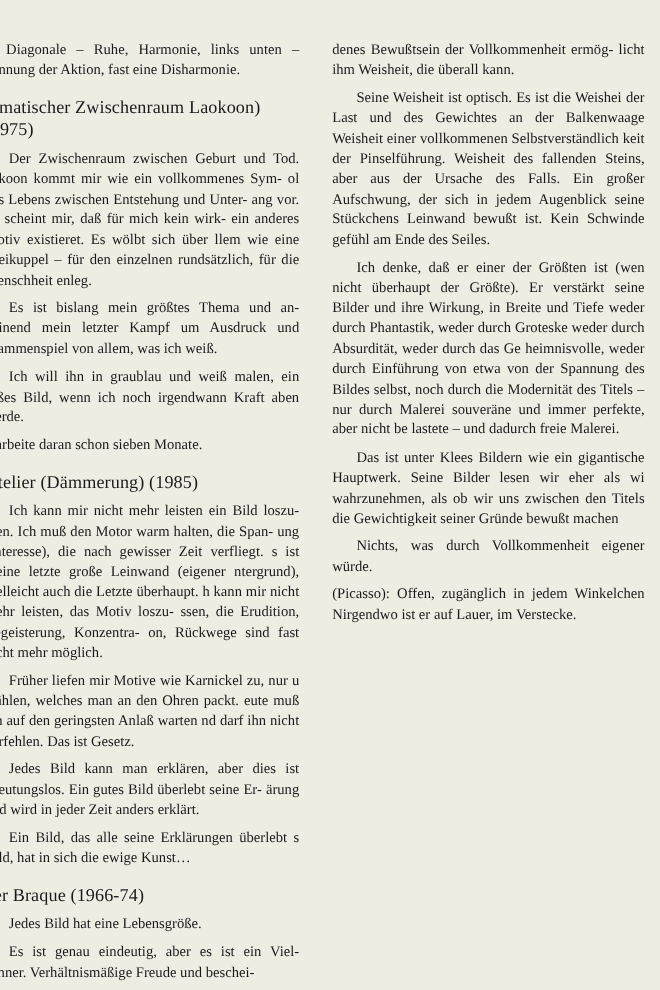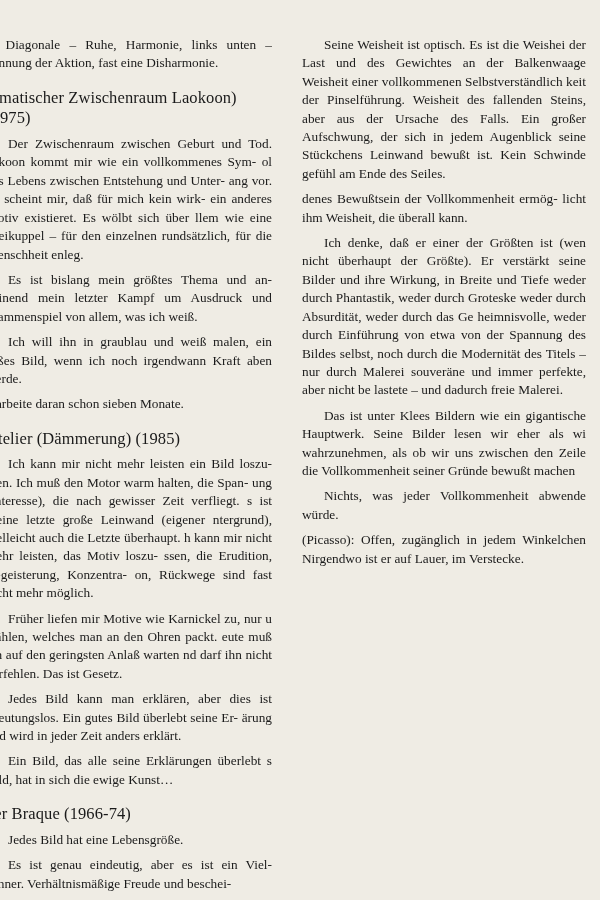--- a/index.html
+++ b/index.html
@@ -85,22 +85,22 @@
       <p class="para">Ich kann mir nicht mehr leisten ein Bild loszu- ssen. Ich muß den Motor warm halten, die Span- ung (Interesse), die nach gewisser Zeit verfliegt. s ist meine letzte große Leinwand (eigener ntergrund), vielleicht auch die Letzte überhaupt. h kann mir nicht mehr leisten, das Motiv loszu- ssen, die Erudition, Begeisterung, Konzentra- on, Rückwege sind fast nicht mehr möglich.</p>
       <p class="para">Früher liefen mir Motive wie Karnickel zu, nur u wählen, welches man an den Ohren packt. eute muß ich auf den geringsten Anlaß warten nd darf ihn nicht verfehlen. Das ist Gesetz.</p>
       <p class="para">Jedes Bild kann man erklären, aber dies ist edeutungslos. Ein gutes Bild überlebt seine Er- ärung und wird in jeder Zeit anders erklärt.</p>
       <p class="para">Ein Bild, das alle seine Erklärungen überlebt s Bild, hat in sich die ewige Kunst…</p>
       <h2 class="heading">ber Braque (1966-74)</h2>
       <p class="para">Jedes Bild hat eine Lebensgröße.</p>
       <p class="para">Es ist genau eindeutig, aber es ist ein Viel- ächner. Verhältnismäßige Freude und beschei-</p>
     </div>
 
     <div class="col col-right">
+      <p class="para noindent">denes Bewußtsein der Vollkommenheit ermög- licht ihm Weisheit, die überall kann.</p>
       <p class="para">Seine Weisheit ist optisch. Es ist die Weishei der Last und des Gewichtes an der Balkenwaage Weisheit einer vollkommenen Selbstverständlich keit der Pinselführung. Weisheit des fallenden Steins, aber aus der Ursache des Falls. Ein großer Aufschwung, der sich in jedem Augenblick seine Stückchens Leinwand bewußt ist. Kein Schwinde gefühl am Ende des Seiles.</p>
-      <p class="para noindent">denes Bewußtsein der Vollkommenheit ermög- licht ihm Weisheit, die überall kann.</p>
       <p class="para">Ich denke, daß er einer der Größten ist (wen nicht überhaupt der Größte). Er verstärkt seine Bilder und ihre Wirkung, in Breite und Tiefe weder durch Phantastik, weder durch Groteske weder durch Absurdität, weder durch das Ge heimnisvolle, weder durch Einführung von etwa von der Spannung des Bildes selbst, noch durch die Modernität des Titels – nur durch Malerei souveräne und immer perfekte, aber nicht be lastete – und dadurch freie Malerei.</p>
-      <p class="para">Das ist unter Klees Bildern wie ein gigantische Hauptwerk. Seine Bilder lesen wir eher als wi wahrzunehmen, als ob wir uns zwischen den Zeile die Vollkommenheit seiner Gründe bewußt machen</p>
-      <p class="para">Nichts, was jeder Vollkommenheit abwende würde.</p>
+      <p class="para">Das ist unter Klees Bildern wie ein gigantische Hauptwerk. Seine Bilder lesen wir eher als wi wahrzunehmen, als ob wir uns zwischen den Titels die Gewichtigkeit seiner Gründe bewußt machen</p>
+      <p class="para">Nichts, was durch Vollkommenheit eigener würde.</p>
       <p class="para noindent">(Picasso): Offen, zugänglich in jedem Winkelchen Nirgendwo ist er auf Lauer, im Verstecke.</p>
     </div>
 
   </div>
 </div>
 
 </body></html>

